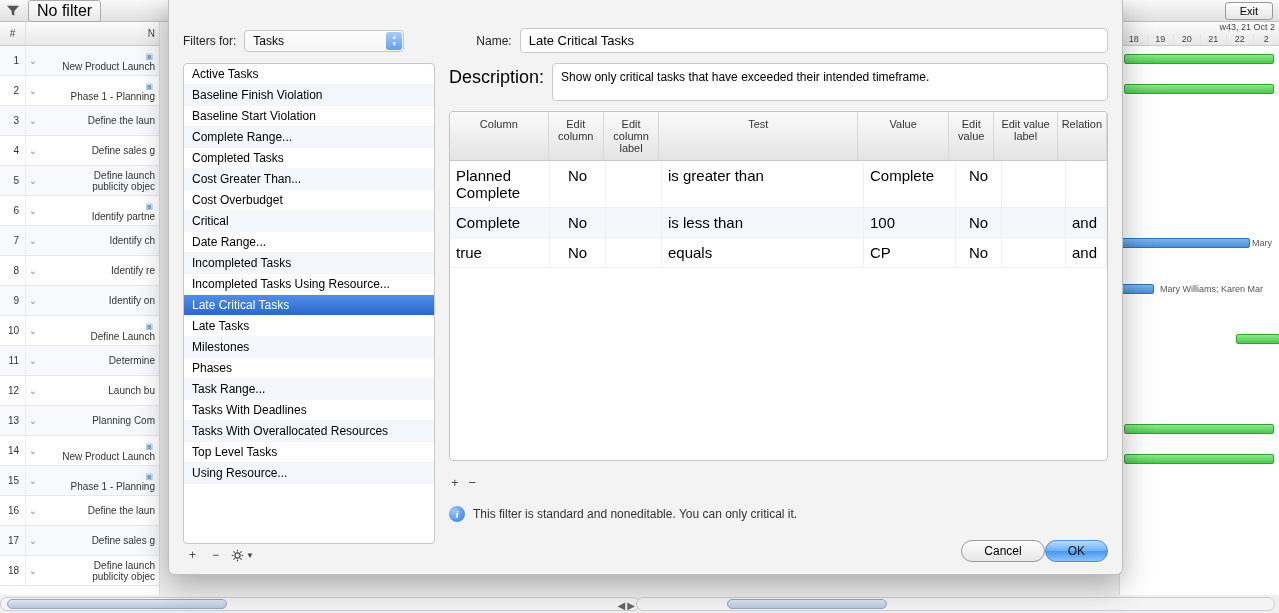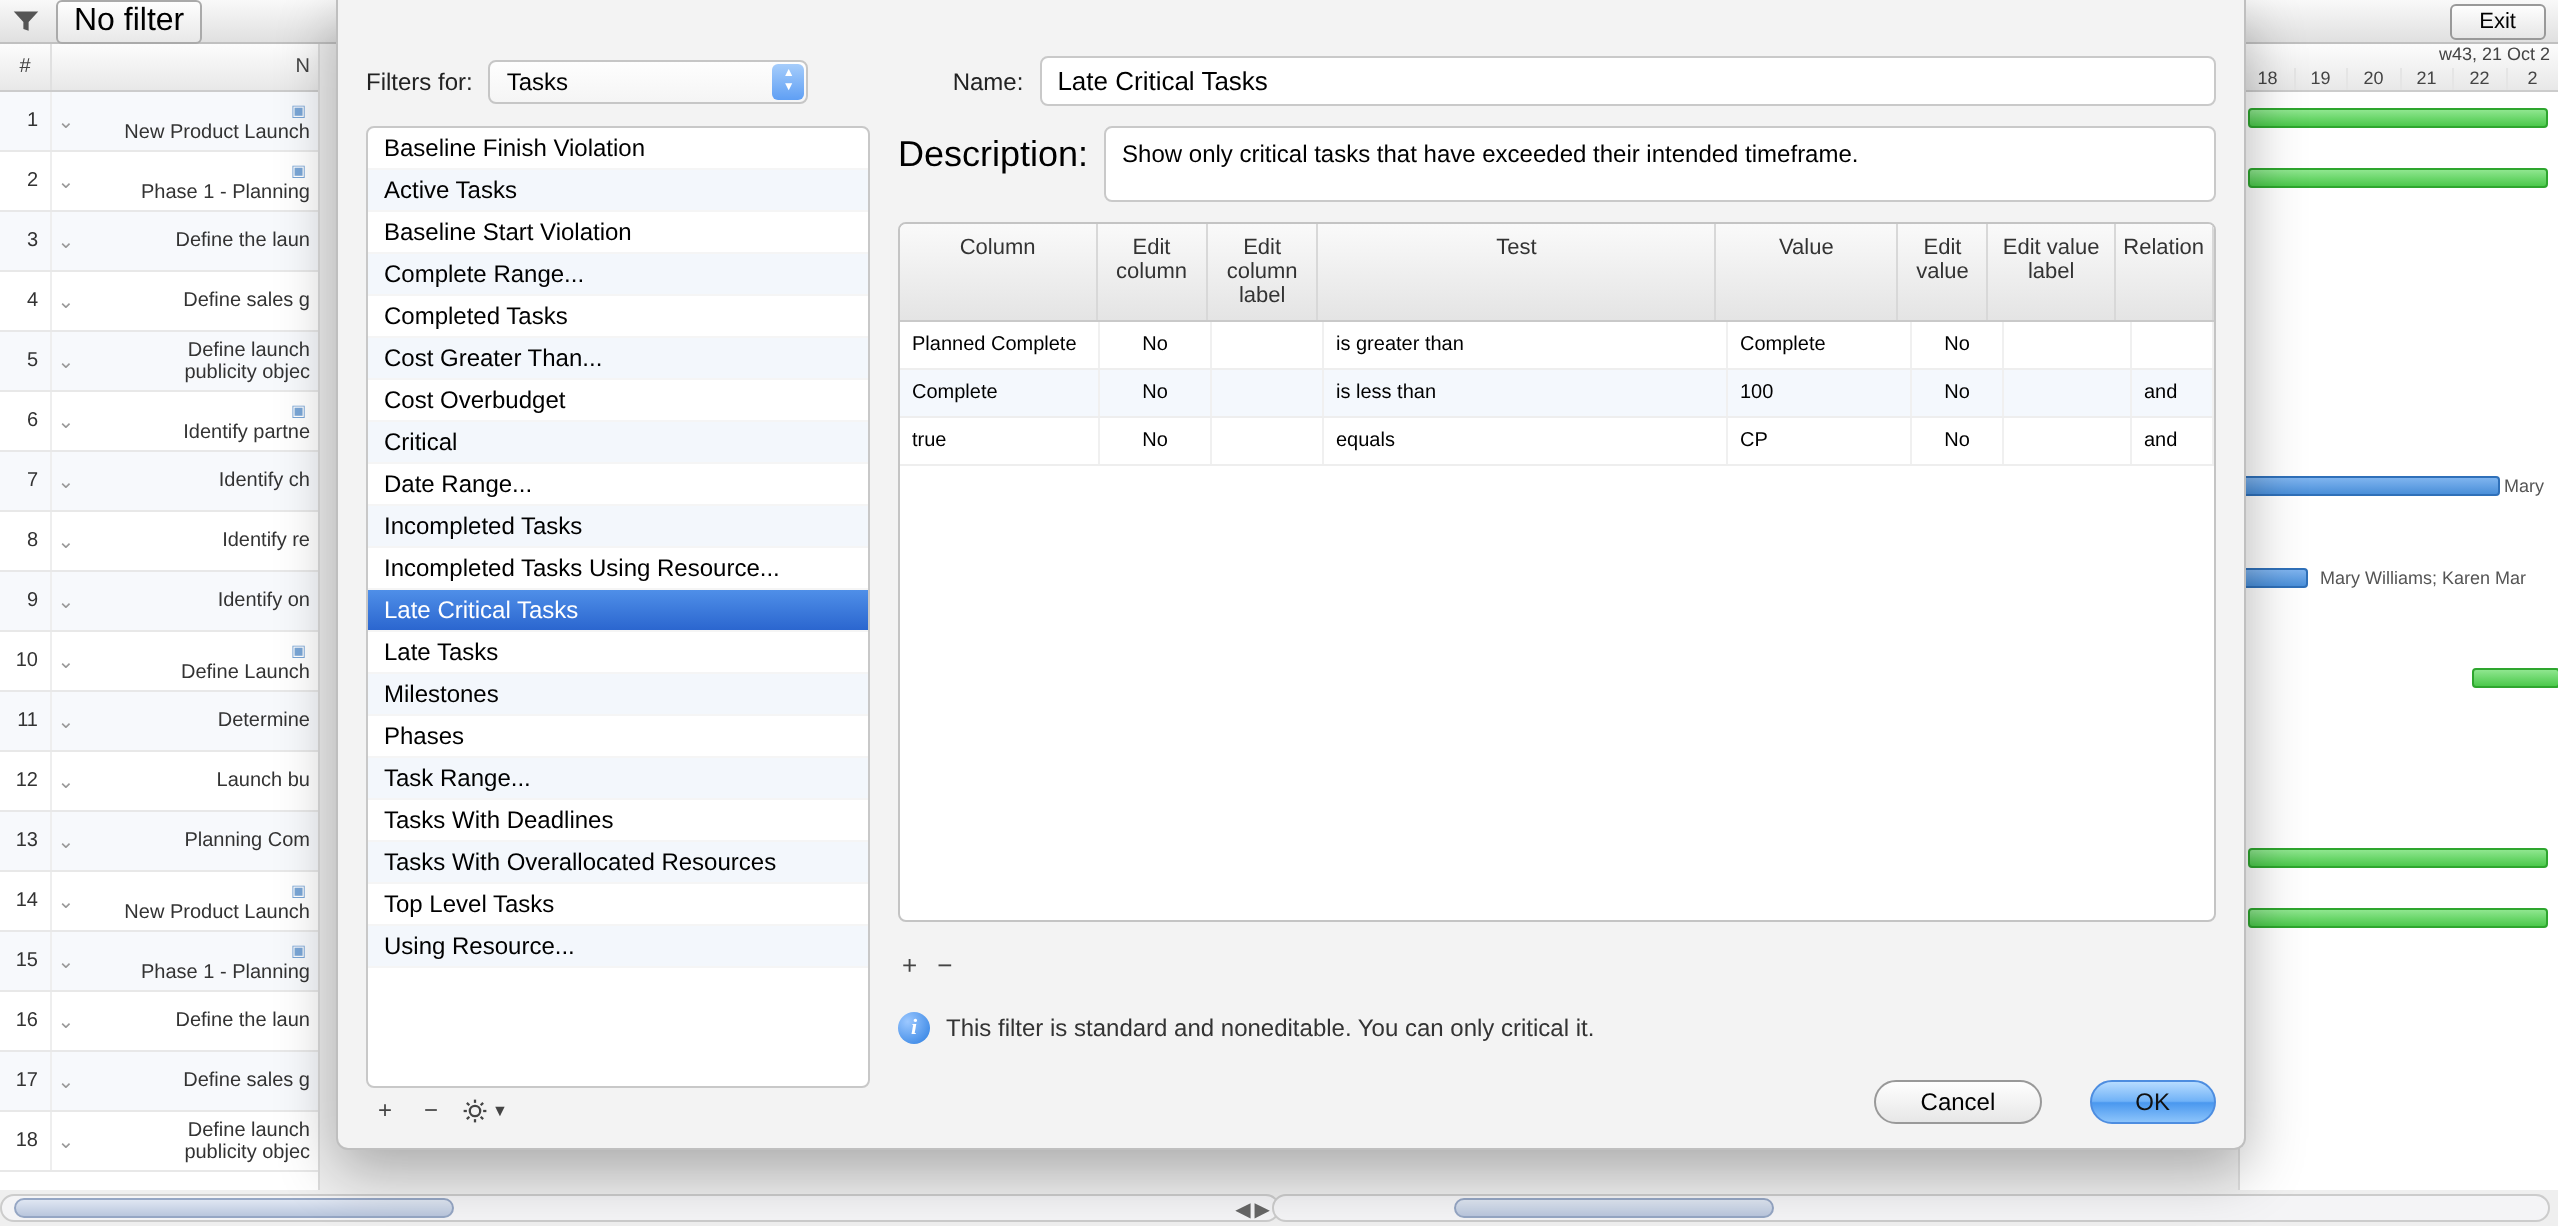--- a/index.html
+++ b/index.html
@@ -224,42 +224,42 @@
 }
 .cw-col    { width: 100px; }
 .cw-editc  { width: 56px; }
 .cw-editcl { width: 56px; }
 .cw-test   { width: 202px; }
 .cw-val    { width: 92px; }
 .cw-editv  { width: 46px; }
 .cw-editvl { width: 64px; }
 .cw-rel    { flex:1; }
 .ct-body { flex:1; overflow:auto;}
-.ct-row { display:flex; border-bottom:1px solid #eee; font-size:10px;}
+.ct-row { display:flex; border-bottom:1px solid #eee; font-size:15px;}
 .ct-row:nth-child(even) { background:#f4f8fd;}
 .ct-row .td { padding:6px 6px; border-right:1px solid #f0f0f0; }
 .ct-row .td.center { text-align:center;}
 .ct-row .td.cw-test { }
 
 .ct-toolbar { padding:4px 0 0 2px; display:flex; gap:10px; font-size:13px; color:#444;}
 
 .info-row {
   display:flex; align-items:center; gap:8px;
   font-size:12px; color:#333;
   margin-top:6px;
 }
 .info-icon {
   width:16px; height:16px; border-radius:50%;
   background: radial-gradient(circle at 30% 30%, #9cc8ff, #2a7de1);
   color:#fff; display:flex; align-items:center; justify-content:center;
   font-family: Georgia, serif; font-style: italic; font-weight:bold; font-size:11px;
 }
 
 .btn-row {
-  display:flex; justify-content:flex-end; gap:24px; margin-top:8px;
+  display:flex; justify-content:flex-end; gap:0; margin-top:8px;
 }
 .mac-btn {
   border:1px solid #999;
   border-radius: 11px;
   padding: 3px 22px;
   font-size:12px;
   background: linear-gradient(#fefefe,#e7e7e7);
   cursor:pointer;
 }
 .mac-btn.primary {
@@ -455,22 +455,22 @@
       <span class="select-arrows"></span>
     </span>
     <span style="width:56px;"></span>
     <span class="lbl">Name:</span>
     <input class="name-input" value="Late Critical Tasks" style="">
   </div>
 
   <div class="dlg-main">
     <div class="filter-list-col">
       <div class="filter-list" id="filter-list">
+          <div class="filter-item">Active Tasks</div>
           <div class="filter-item">Baseline Finish Violation</div>
-          <div class="filter-item">Active Tasks</div>
           <div class="filter-item">Baseline Start Violation</div>
           <div class="filter-item">Complete Range...</div>
           <div class="filter-item">Completed Tasks</div>
           <div class="filter-item">Cost Greater Than...</div>
           <div class="filter-item">Cost Overbudget</div>
           <div class="filter-item">Critical</div>
           <div class="filter-item">Date Range...</div>
           <div class="filter-item">Incompleted Tasks</div>
           <div class="filter-item">Incompleted Tasks Using Resource...</div>
           <div class="filter-item selected">Late Critical Tasks</div>

